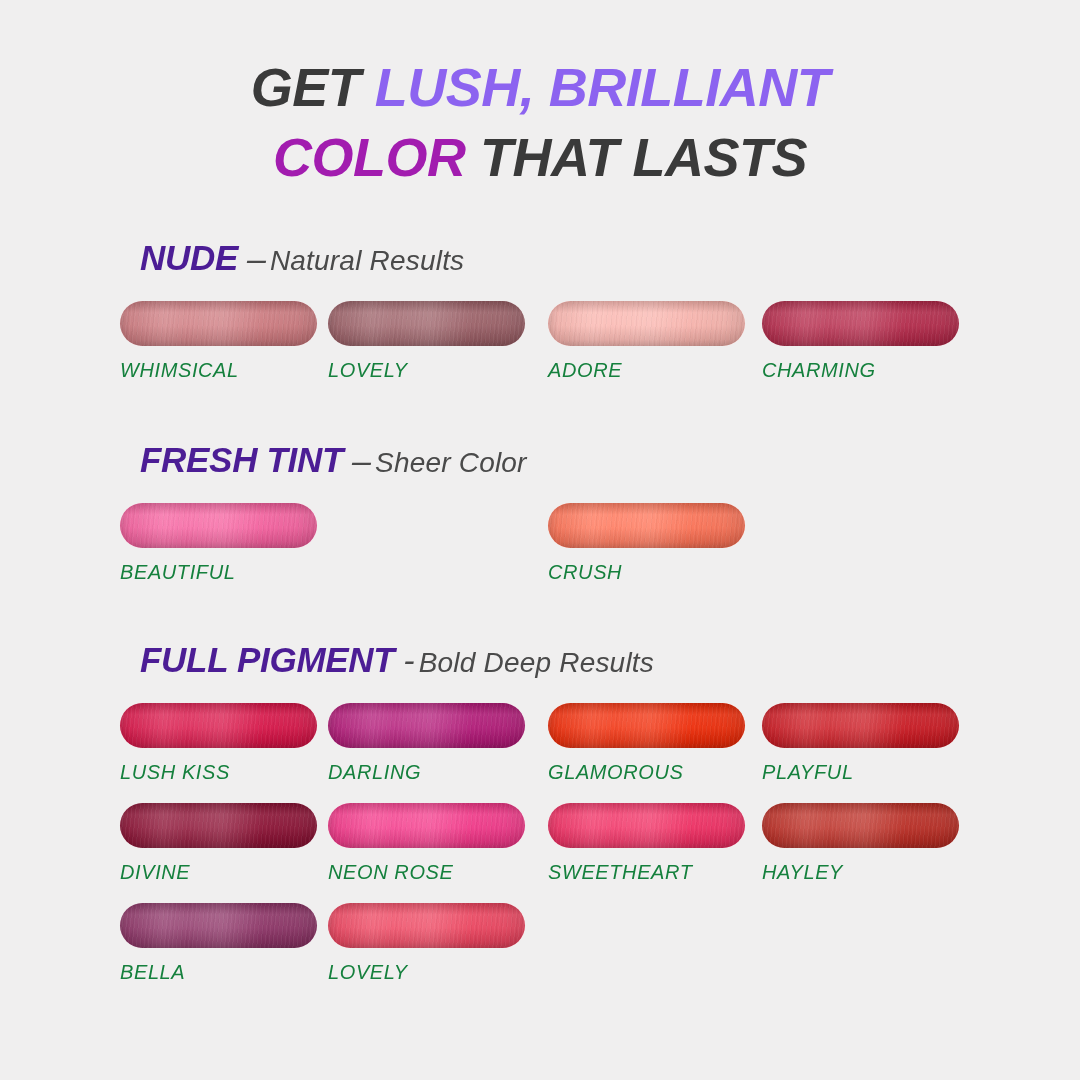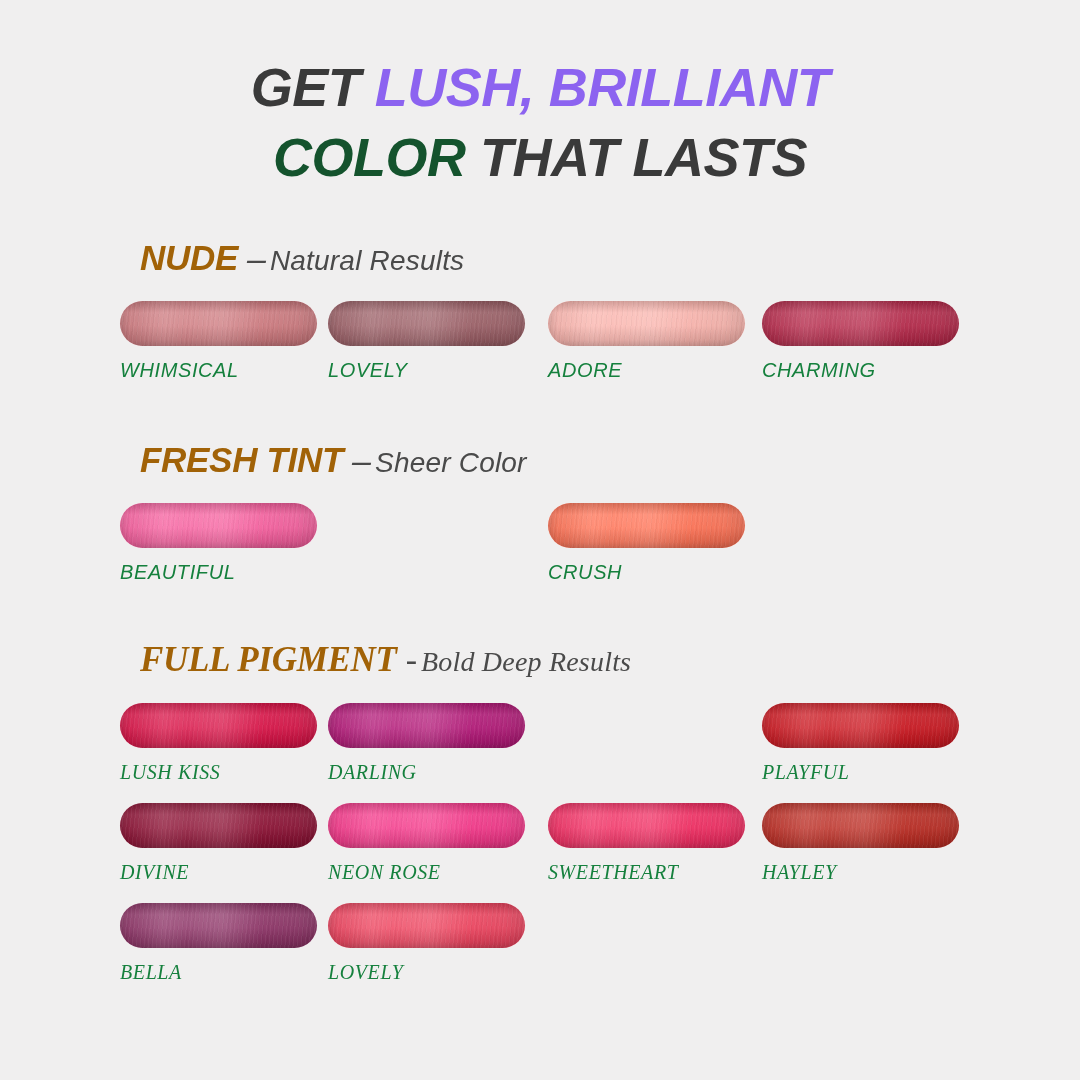--- a/index.html
+++ b/index.html
@@ -30,34 +30,34 @@
     letter-spacing:-0.5px;
     color:#3a3a3a;
   }
   .headline .accent { color:#8c63f0;font-style:italic; }
   .headline .line { display:block; white-space:pre; }
 
   
   .section { position:absolute; left:0; right:0; }
   #section-nude         { top:240px; }
   #section-fresh-tint   { top:442px; }
-  #section-full-pigment { top:642px;font-family:Liberation Serif, serif; }
+  #section-full-pigment { top:642px; }
 
   .section-head {
     margin-left:140px;
     white-space:nowrap;
     line-height:1;
     margin-bottom:26px;
   }
   .section-head .sh-name {
     font-weight:700;
     font-style:italic;
     font-size:35px;
     letter-spacing:-0.3px;
-    color:#a16207;
+    color:#4c1d95;
   }
   .section-head .sh-sep {
     font-weight:300;
     font-style:italic;
     font-size:34px;
     color:#4a4a4a;
     padding:0 4px 0 9px;
   }
   .section-head .sh-desc {
     font-weight:300;
@@ -147,21 +147,21 @@
     white-space:nowrap;
   }
 </style>
 </head>
 <body>
 
 <div id="page" style="background-color: rgb(240, 239, 239);">
 
   <h1 class="headline" style="color: rgb(58, 58, 58);">
     <span class="line"><span>GET </span><span class="accent" style="color: rgb(140, 99, 240);">LUSH, BRILLIANT</span></span>
-    <span class="line"><span class="accent" style="color: #14532d;">COLOR </span><span>THAT LASTS</span></span>
+    <span class="line"><span class="accent" style="color: #a21caf;">COLOR </span><span>THAT LASTS</span></span>
   </h1>
 
   <section class="section" id="section-nude">
     <div class="section-head">
       <span class="sh-name">NUDE</span><span class="sh-sep">–</span><span class="sh-desc">Natural Results</span>
     </div>
     <div class="swatch-row">
       <div class="swatch-cell c0">
         <div class="swatch" style="background-color: rgb(207, 123, 128);">
           <span class="tex-a"></span>
@@ -236,20 +236,28 @@
         <div class="swatch-label">LUSH KISS</div>
       </div>
       <div class="swatch-cell c1">
         <div class="swatch" style="background-color: rgb(180, 26, 121);">
           <span class="tex-a"></span>
           <span class="tex-b"></span>
           <span class="tex-c"></span>
         </div>
         <div class="swatch-label">DARLING</div>
       </div>
+      <div class="swatch-cell c2">
+        <div class="swatch" style="background-color: rgb(242, 44, 8);">
+          <span class="tex-a"></span>
+          <span class="tex-b"></span>
+          <span class="tex-c"></span>
+        </div>
+        <div class="swatch-label">GLAMOROUS</div>
+      </div>
       <div class="swatch-cell c3">
         <div class="swatch" style="background-color: rgb(204, 25, 34);">
           <span class="tex-a"></span>
           <span class="tex-b"></span>
           <span class="tex-c"></span>
         </div>
         <div class="swatch-label">PLAYFUL</div>
       </div>
     </div>
 

